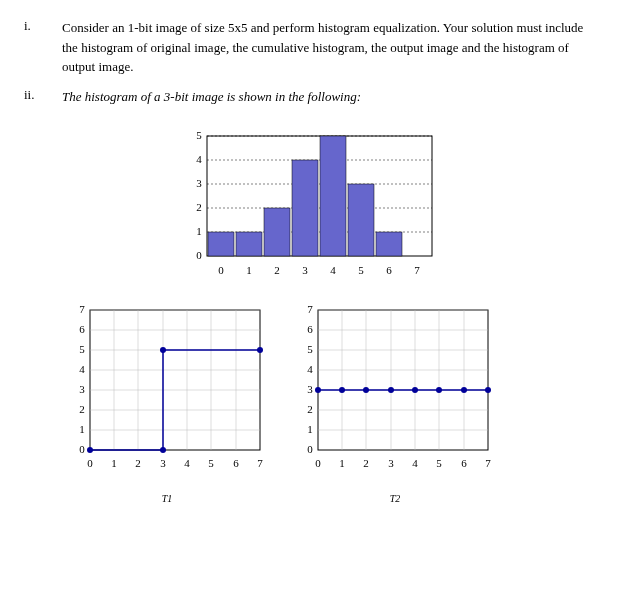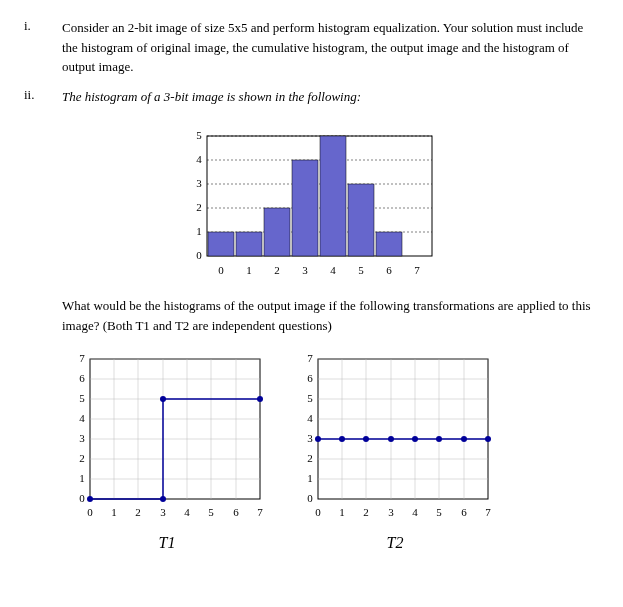--- a/index.html
+++ b/index.html
@@ -48,36 +48,36 @@
       gap: 18px;
       margin-top: 6px;
       margin-left: 38px;
     }
     .bottom-chart-wrap {
       display: flex;
       flex-direction: column;
       align-items: center;
     }
     .chart-label {
-      font-size: 16px;
-      margin-top: 8px;
+      font-size: 10px;
+      margin-top: 16px;
       font-style: italic;
     }
     .italic { font-style: italic; }
     .bold { font-weight: normal; }
   </style>
 </head>
 <body>
 
 <div class="page">
 
   <div class="question-row">
     <div class="question-num">i.</div>
     <div class="question-text">
-      Consider an 2-bit image of size 5x5 and perform histogram equalization. Your solution
+      Consider an 1-bit image of size 5x5 and perform histogram equalization. Your solution
       must include the histogram of original image, the cumulative histogram, the output image
       and the histogram of output image.
     </div>
   </div>
 
   <div class="question-row">
     <div class="question-num">ii.</div>
     <div class="question-text">
       <span class="bold italic">The histogram of a 3-bit image is shown in the following:</span>
     </div>
@@ -120,28 +120,20 @@
 
       <rect x="143" y="10" width="26" height="120" fill="#6666cc" stroke="#000" stroke-width="0.5"></rect>
 
       <rect x="171" y="58" width="26" height="72" fill="#6666cc" stroke="#000" stroke-width="0.5"></rect>
 
       <rect x="199" y="106" width="26" height="24" fill="#6666cc" stroke="#000" stroke-width="0.5"></rect>
 
     </svg>
   </div>
 
-  <div class="question-row">
-    <div class="question-num"></div>
-    <div class="question-text">
-      What would be the histograms of the output image if the following
-      transformations are applied to this image? (Both T1 and T2 are
-      independent questions)
-    </div>
-  </div>
 
   <div class="bottom-charts">
 
     <div class="bottom-chart-wrap">
       <svg width="210" height="175" viewBox="0 0 210 175">
 
         <rect x="28" y="8" width="170" height="140" fill="none" stroke="#000" stroke-width="1"></rect>
 
         <text x="20" y="151" text-anchor="middle">0</text>
         <text x="20" y="131" text-anchor="middle">1</text>

